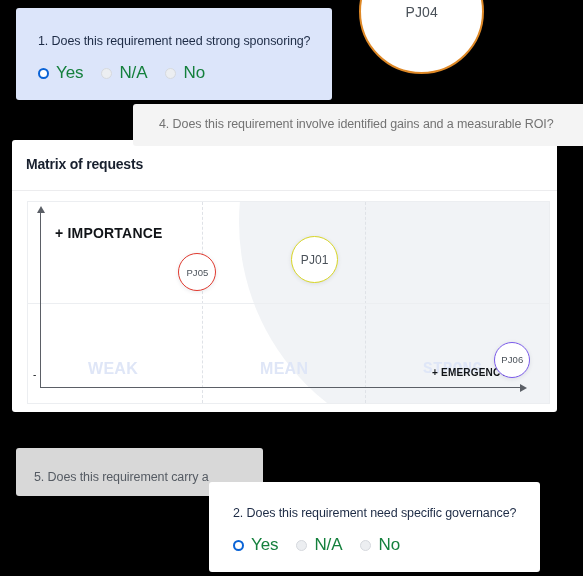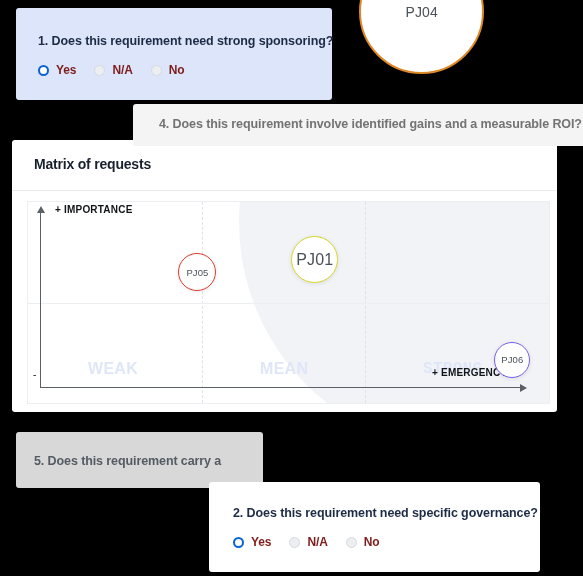--- a/index.html
+++ b/index.html
@@ -20,21 +20,20 @@
     position: absolute;
     left: 0; top: 0;
     width: 583px; height: 576px;
   }
 
   
   .qcard {
     position: absolute;
     box-sizing: border-box;
     border-radius: 3px;
-    font-weight: bold;
   }
   .qcard .qtext {
     position: absolute;
     font-size: 12.5px;
     line-height: 1.2;
     white-space: nowrap;
     letter-spacing: -0.1px;
   }
   .radio-row {
     position: absolute;
@@ -56,22 +55,22 @@
   }
   .radio-dot.on {
     border: 2.6px solid #0a63d6;
     background: #ffffff;
   }
   .radio-dot.off {
     border: 1px solid #d6d9de;
     background: #eceef1;
   }
   .radio-label {
-    font-size: 12px;
-    color: #7f1d1d;
+    font-size: 17px;
+    color: #15803d;
     letter-spacing: -0.1px;
   }
 
   
   #card-q1 {
     left: 16px; top: 8px;
     width: 316px; height: 92px;
     background: #dce5fa;
   }
   #card-q1 .qtext { left: 22px; top: 26px; color: #1d2b45; }
@@ -80,22 +79,22 @@
   
   #card-q4 {
     left: 133px; top: 104px;
     width: 452px; height: 42px;
     background: #f4f4f4;
   }
   #card-q4 .qtext { left: 26px; top: 13px; color: #737373; }
 
   
   #card-q5 {
-    left: 16px; top: 432px;
-    width: 247px; height: 56px;
+    left: 16px; top: 448px;
+    width: 247px; height: 48px;
     background: #d8d8d8;
     padding-left: 24px;
   }
   #card-q5 .qtext { left: 18px; top: 22px; color: #555b63; }
 
   
   #card-q2 {
     left: 209px; top: 448px;
     width: 331px; height: 90px;
     background: #ffffff;
@@ -113,21 +112,20 @@
     border-radius: 3px;
     box-sizing: border-box;
   }
   #matrix-title {
     position: absolute;
     left: 14px; top: 16px;
     font-size: 14px;
     font-weight: bold;
     color: #18202e;
     letter-spacing: -0.2px;
-    margin-left: 8px;
   }
   #matrix-divider {
     position: absolute;
     left: 0; top: 50px;
     width: 545px; height: 1px;
     background: #ececee;
   }
 
   
   #plot {
@@ -188,22 +186,22 @@
   #x-arrow {
     position: absolute;
     left: 492px; top: 181.5px;
     width: 0; height: 0;
     border-top: 4px solid transparent;
     border-bottom: 4px solid transparent;
     border-left: 7px solid #5b5f66;
   }
   #y-axis-label {
     position: absolute;
-    left: 27px; top: 2px;
-    font-size: 10px;
+    left: 27px; top: 23px;
+    font-size: 14px;
     font-weight: bold;
     color: #111418;
     letter-spacing: 0.2px;
     white-space: nowrap;
   }
   #x-axis-label {
     position: absolute;
     left: 404px; top: 165px;
     font-size: 10px;
     font-weight: bold;
@@ -242,21 +240,21 @@
     color: #4a5159;
     font-size: 9.5px;
     letter-spacing: 0.1px;
     box-shadow: 0 1px 4px rgba(30,40,60,0.10);
   }
   .bubble.big {
     font-size: 14px;
     color: #4a5159;
   }
   .bubble.mid {
-    font-size: 16px;
+    font-size: 12px;
   }
 </style>
 </head>
 <body>
 
 <div class="stage">
 
   <div id="matrix-panel">
     <div id="matrix-title">Matrix of requests</div>
     <div id="matrix-divider"></div>

